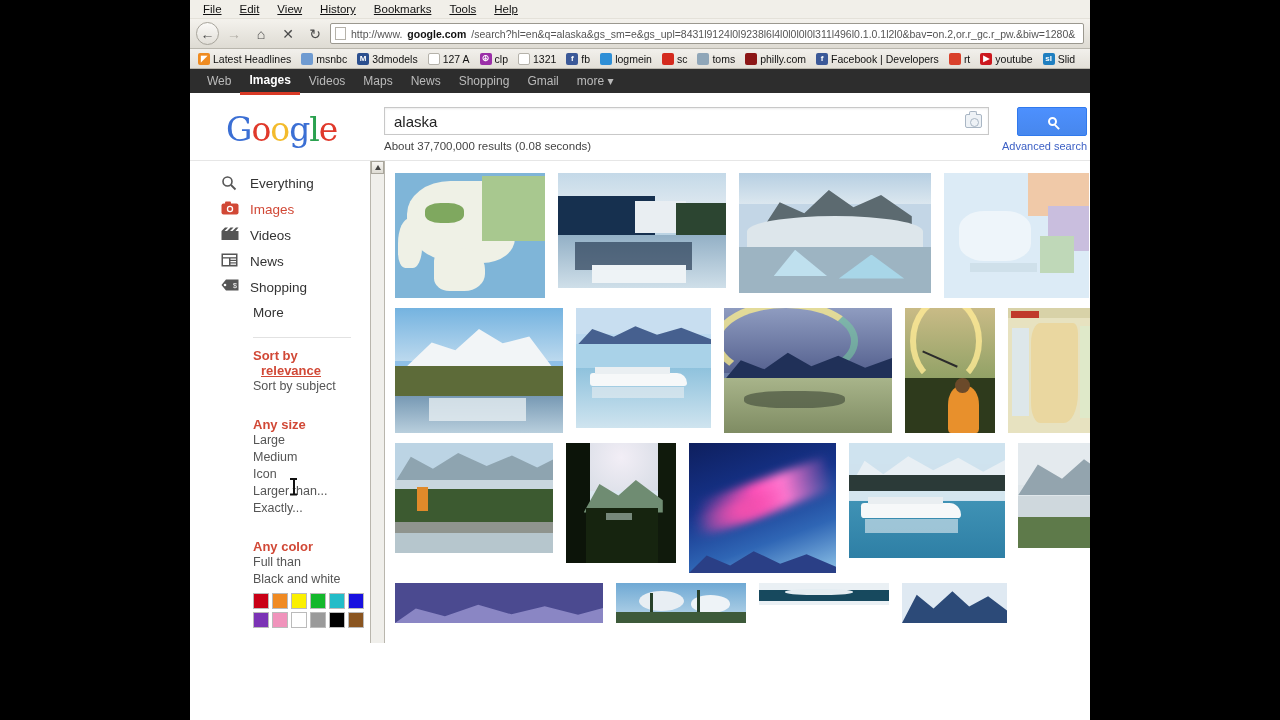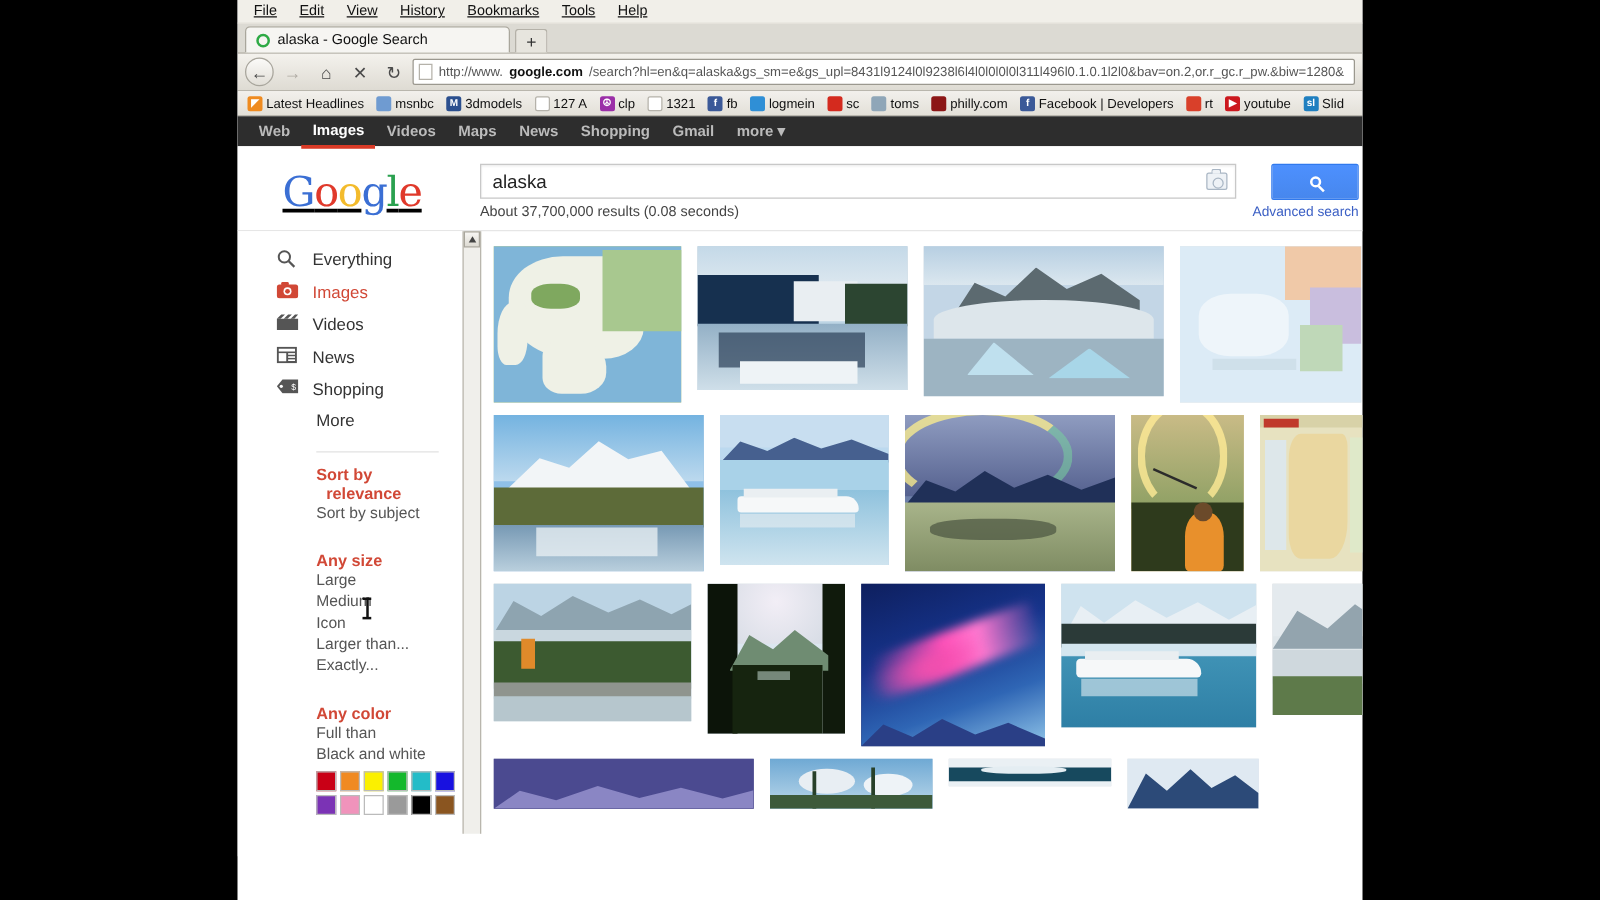--- a/index.html
+++ b/index.html
@@ -110,30 +110,30 @@
   .bmico { width: 12px; height: 12px; flex: none; border-radius: 2px;
            display:flex; align-items:center; justify-content:center;
            font-size: 8px; color:#fff; font-weight:bold; line-height:1; }
 
   
   .gnav {
     height: 24px; background: #2d2d2d;
     display: flex; align-items: center; gap: 0px; padding-left: 8px;
     font-size: 12px; color: #bbb;
   }
-  .gnav a { padding: 0 9px; color: #bbb; text-decoration: none; line-height: 24px; font-weight: bold; }
+  .gnav a { padding: 0 9px; color: #bbb; text-decoration: none; line-height: 24px; }
   .gnav a.active { color: #fff; font-weight: bold; border-bottom: 3px solid #d93a26; }
 
   .ghead {
     height: 68px; background: #fff; display: flex; align-items: flex-start;
     padding: 14px 0 0 0; border-bottom: 1px solid #e6e6e6;
   }
   .glogo {
     width: 180px; padding-left: 36px; font-size: 33px; line-height: 1;
-    font-family: "DejaVu Serif", serif; letter-spacing: -1px; margin-top: 6px; text-decoration: underline;
+    font-family: "DejaVu Serif", serif; letter-spacing: -1px; margin-top: 6px;
   }
   .glogo .b{color:#3b6fd4}.glogo .r{color:#e0392b}.glogo .y{color:#f3bb2c}.glogo .g{color:#2aa14f}
   .searchwrap { margin-left: 14px; }
   .searchbox {
     width: 605px; height: 28px; border: 1px solid #c8c8c8; background: #fff;
     display: flex; align-items: center; padding: 0 6px 0 9px;
     box-shadow: inset 0 1px 2px rgba(0,0,0,.08);
   }
   .searchbox .q { flex: 1; font-size: 15px; color: #222; }
   .cam {
@@ -160,21 +160,21 @@
     display: flex; align-items: center; gap: 11px;
     padding: 5px 0 5px 31px; font-size: 13.5px; color: #333;
   }
   .side-item.sel { color: #d14836; }
   .side-item.plain { padding-left: 63px; }
   .sicon { width: 18px; height: 16px; flex: none; position: relative; }
 
   .side-sep { height: 1px; background: #e2e2e2; margin: 12px 24px 10px 63px; }
   .filter { padding-left: 63px; margin-bottom: 4px; }
   .filter .fhead { font-size: 13px; color: #d14836; font-weight: bold; line-height: 15px; }
-  .filter .fhead .ind { padding-left: 8px; display:block; }
+  .filter .fhead .ind { padding-left: 8px; display:block;text-decoration:underline; }
   .filter .fopt { font-size: 12.5px; color: #555; line-height: 17px; }
   .swatches { display: flex; flex-wrap: wrap; width: 114px; gap: 3px; margin-top: 5px; }
   .sw { width: 16px; height: 16px; border: 1px solid #bbb; }
 
   .vscroll {
     position: absolute; left: 180px; top: 0px; width: 15px; height: 482px;
     background: #f0efeb; border-left: 1px solid #b9b6ad; border-right: 1px solid #b9b6ad;
   }
   .vscroll .arrow {
     width: 13px; height: 13px; background: linear-gradient(to bottom,#f7f6f3,#dedbd3);
@@ -207,27 +207,20 @@
     <div class="menubar">
       <span>File</span>
       <span>Edit</span>
       <span>View</span>
       <span>History</span>
       <span>Bookmarks</span>
       <span>Tools</span>
       <span>Help</span>
     </div>
 
-    <div class="tabstrip">
-      <div class="tab">
-        <span class="tab-favicon"></span>
-        <span>alaska - Google Search</span>
-      </div>
-      <div class="newtab">+</div>
-    </div>
 
     <div class="navbar">
       <div class="navbtn round">←</div>
       <div class="navbtn disabled">→</div>
       <div class="navbtn">⌂</div>
       <div class="navbtn">✕</div>
       <div class="navbtn">↻</div>
       <div class="urlbar">
         <span class="page-icon"></span>
         <span>http://www.</span>

